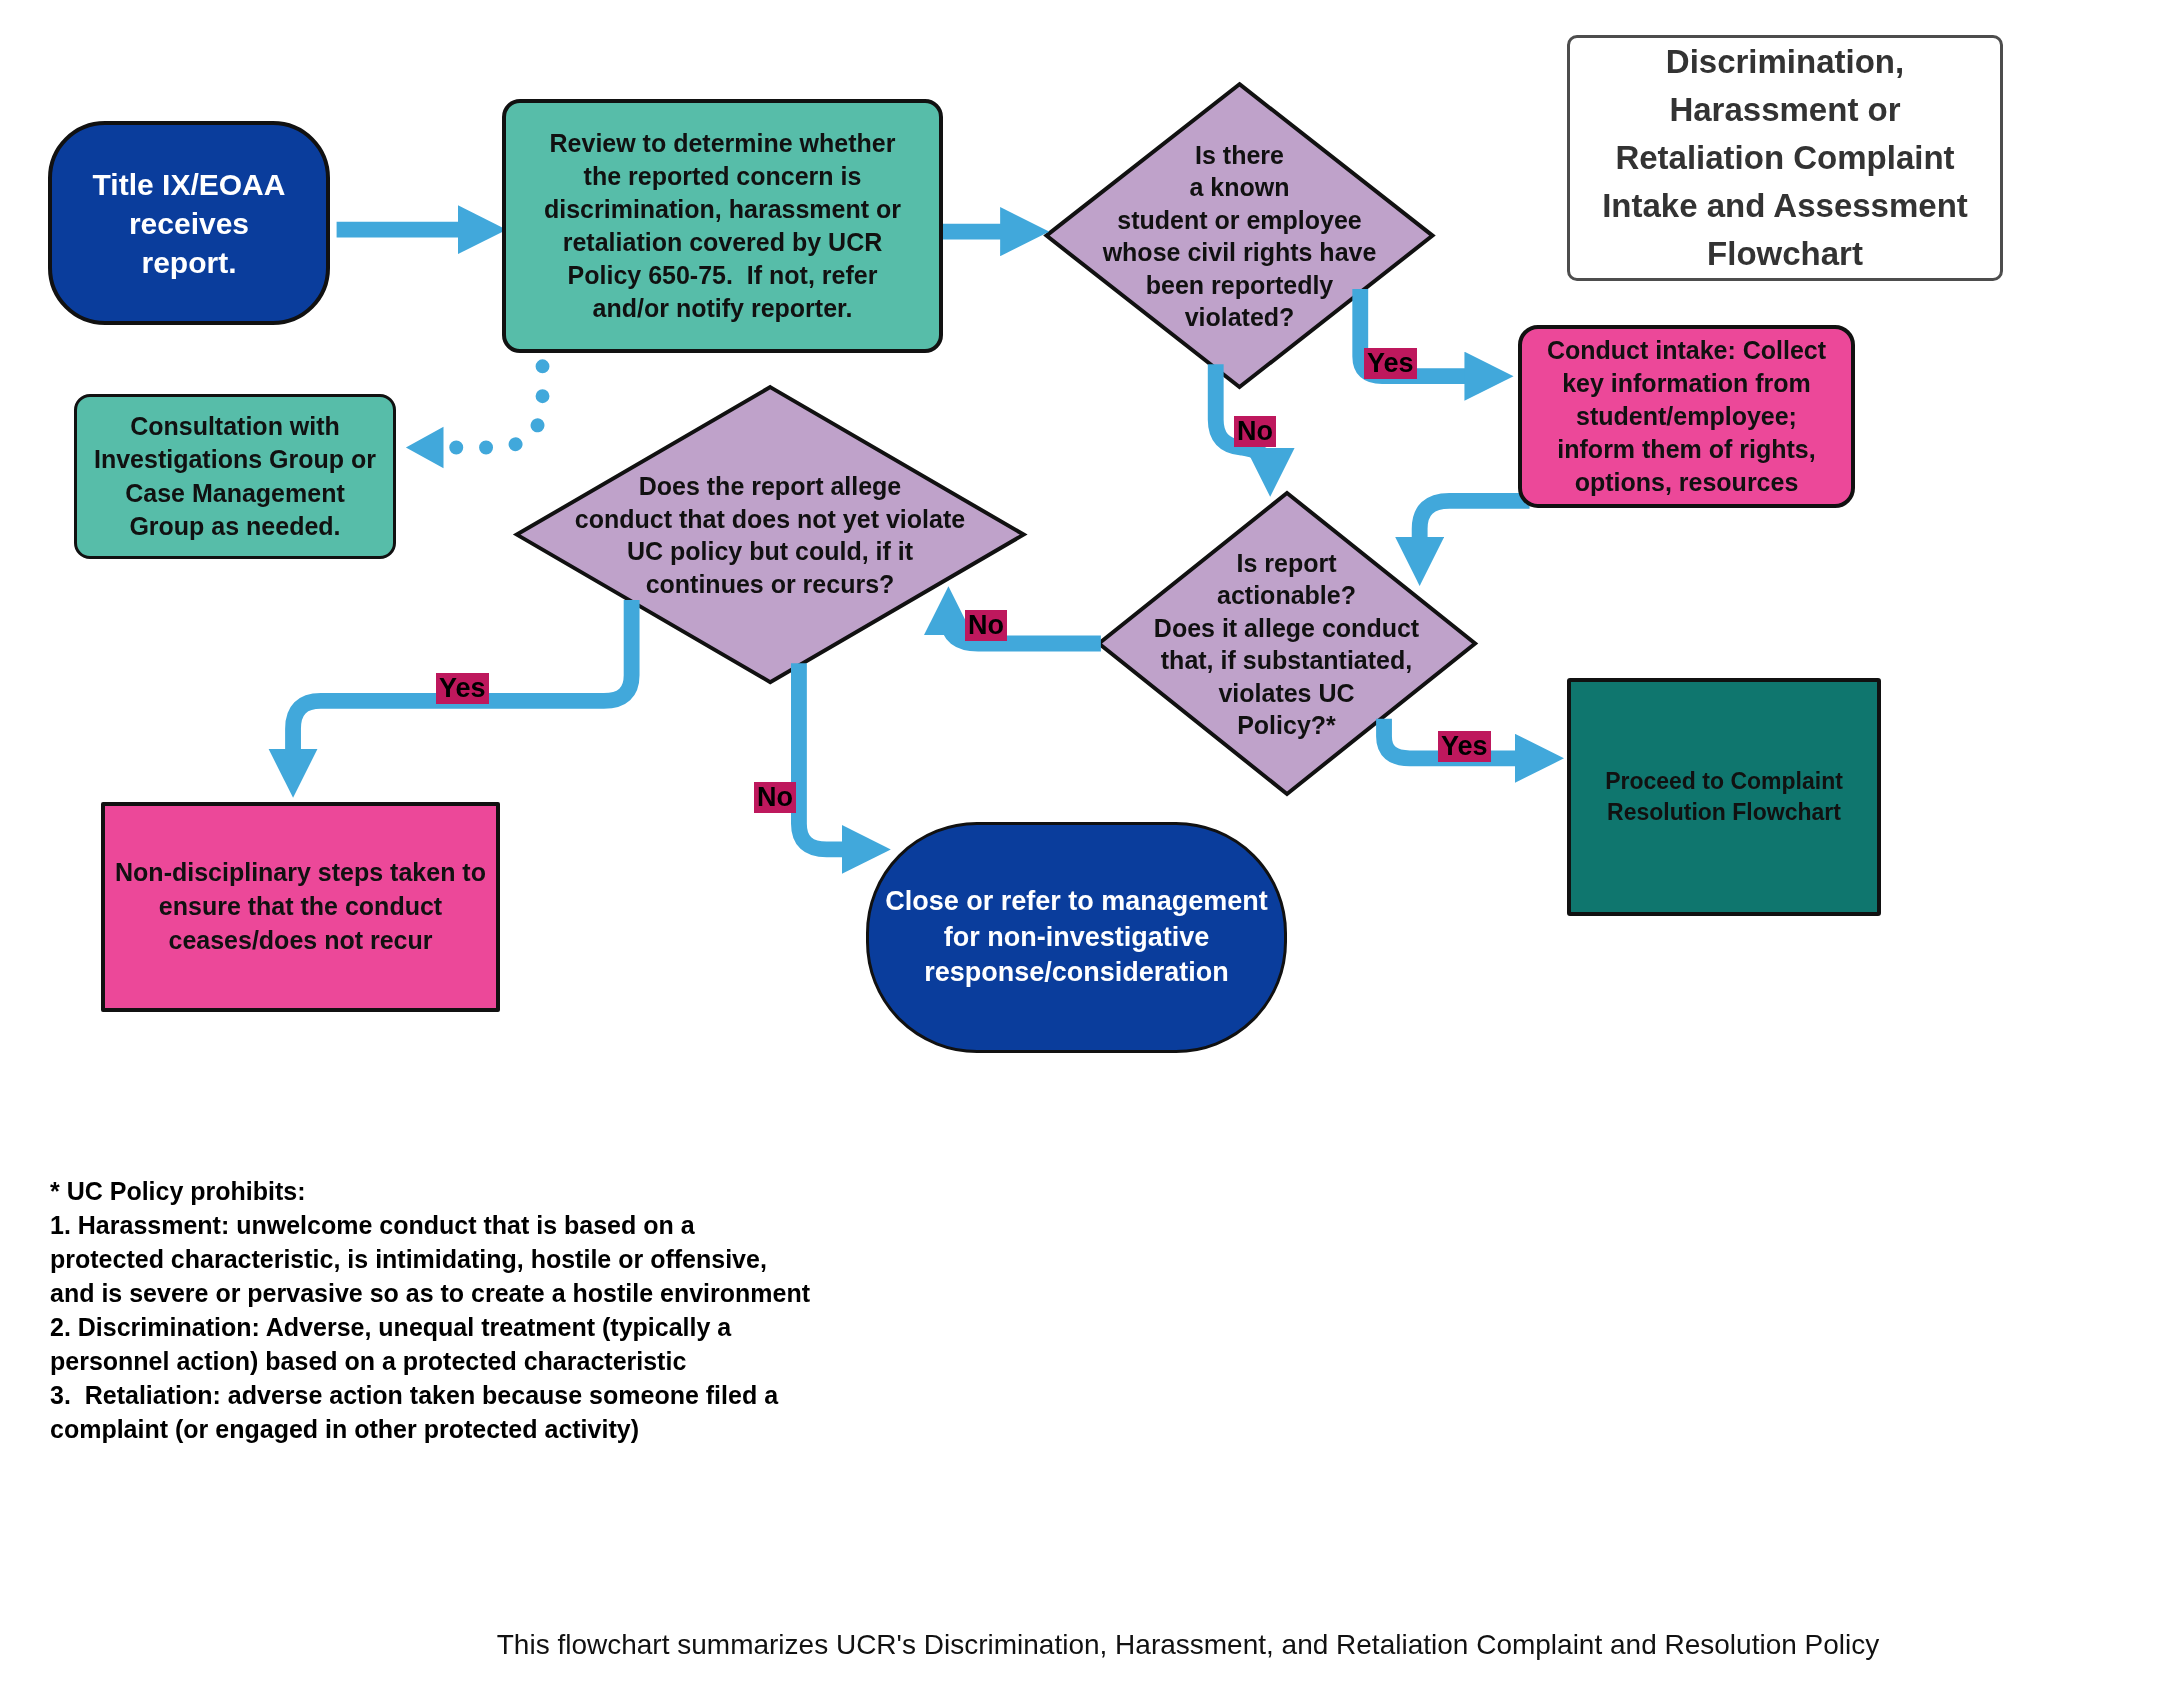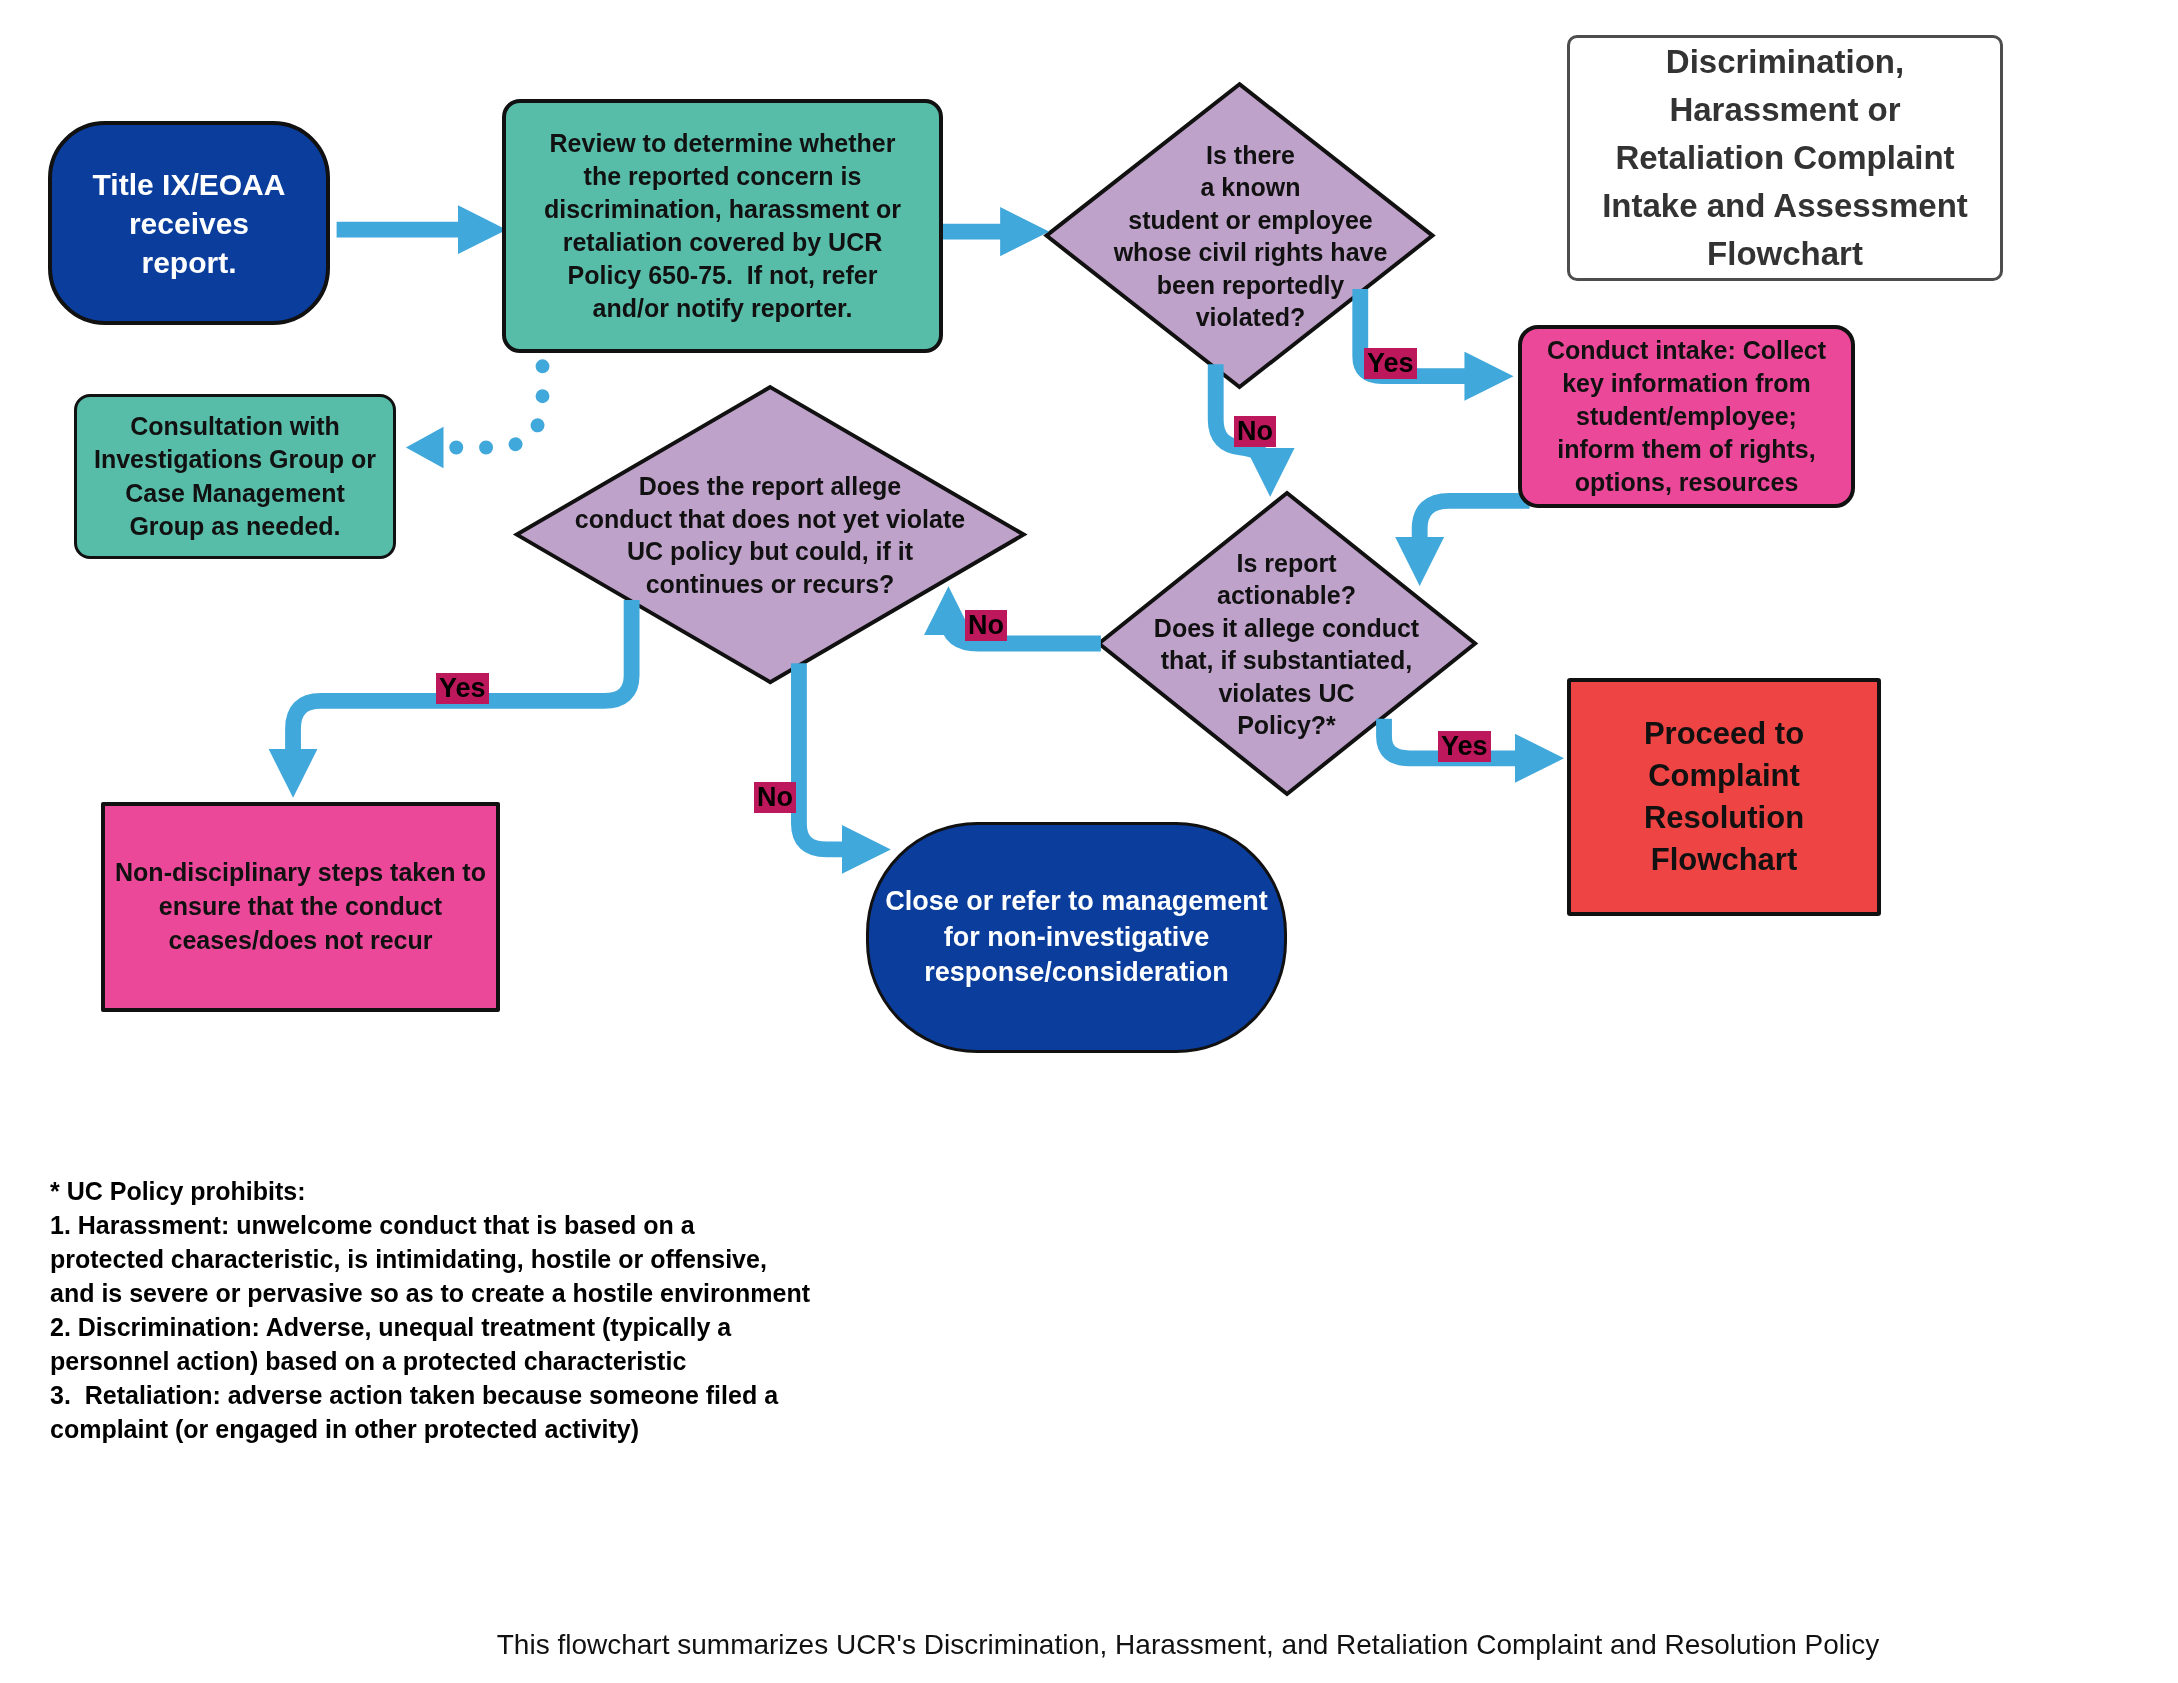--- a/index.html
+++ b/index.html
@@ -22,21 +22,21 @@
     font-weight:700;
   }
   .rect{border:4px solid #111;}
   .start{
     background:#0a3d9c;color:#ffffff;border-radius:57px;
     font-size:30px;line-height:1.3;
   }
   .review{background:#57bda9;border-radius:18px;font-size:25px;line-height:1.32;}
   .consult{background:#57bda9;border-radius:16px;border-width:3px;font-size:25px;line-height:1.34;}
   .intake{background:#ec4899;border-radius:20px;font-size:25px;line-height:1.32;}
-  .proceed{background:#ef4444;border-radius:3px;font-size:31px;line-height:1.35;}
+  .proceed{background:#0f766e;border-radius:3px;font-size:23px;line-height:1.35;}
   .nondis{background:#ec4899;border-radius:2px;font-size:25px;line-height:1.35;}
   .close{
     background:#0a3d9c;color:#ffffff;border-radius:111px;border-width:3px;
     font-size:27px;line-height:1.32;
   }
   .titlebox{
     background:#ffffff;border:3px solid #4d4d4d;border-radius:10px;
     color:#333333;font-size:33px;line-height:1.45;
   }
   .dtext{
@@ -132,21 +132,21 @@
 Resolution Flowchart</div>
 
   <div class="node rect nondis" style="left:101px;top:802px;width:399px;height:210px;">Non-disciplinary steps taken to
 ensure that the conduct
 ceases/does not recur</div>
 
   <div class="node rect close" style="left:866px;top:822px;width:421px;height:231px;">Close or refer to management
 for non-investigative
 response/consideration</div>
 
-  <div class="dtext" style="left:1096px;top:129px;width:287px;height:214px;margin-left:11px;">Is there
+  <div class="dtext" style="left:1096px;top:129px;width:287px;height:214px;">Is there
 a known
 student or employee
 whose civil rights have
 been reportedly
 violated?</div>
 
   <div class="dtext" style="left:566px;top:426px;width:408px;height:218px;">Does the report allege
 conduct that does not yet violate
 UC policy but could, if it
 continues or recurs?</div>

